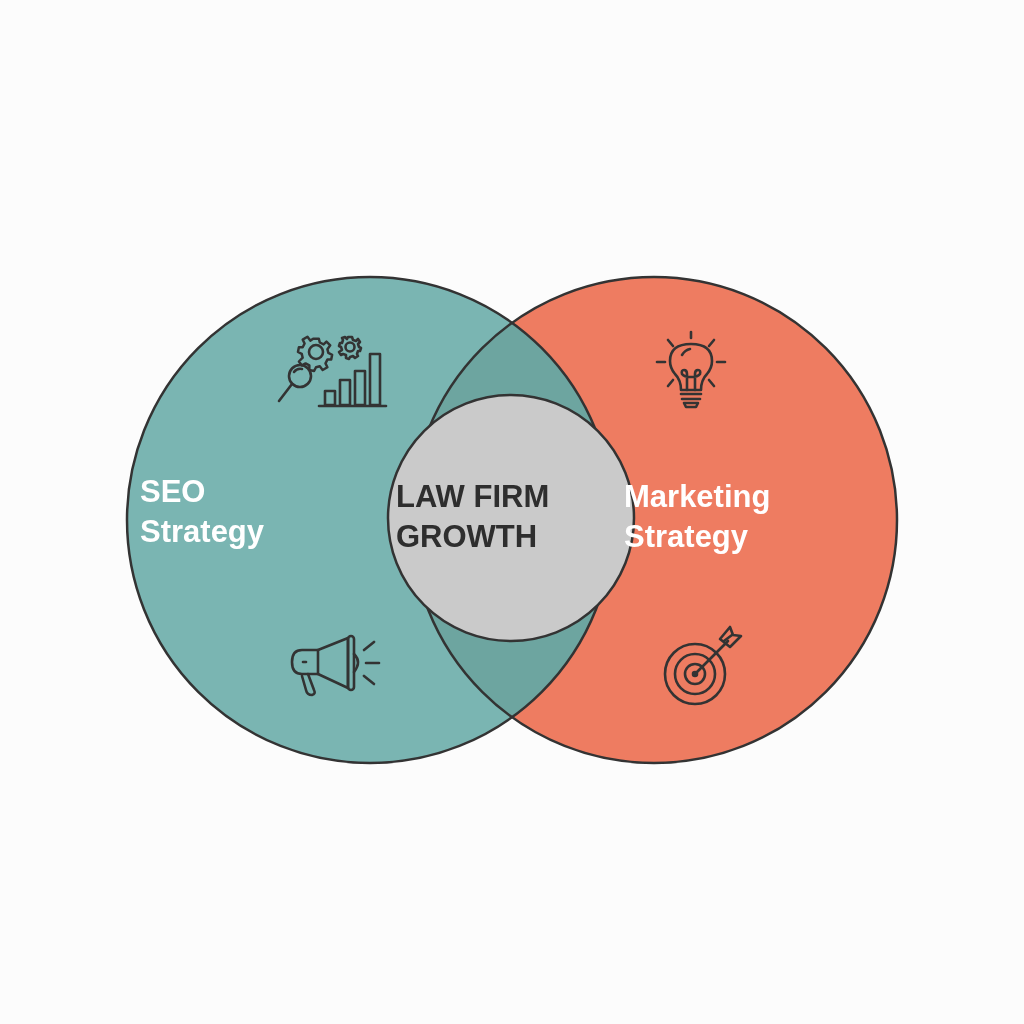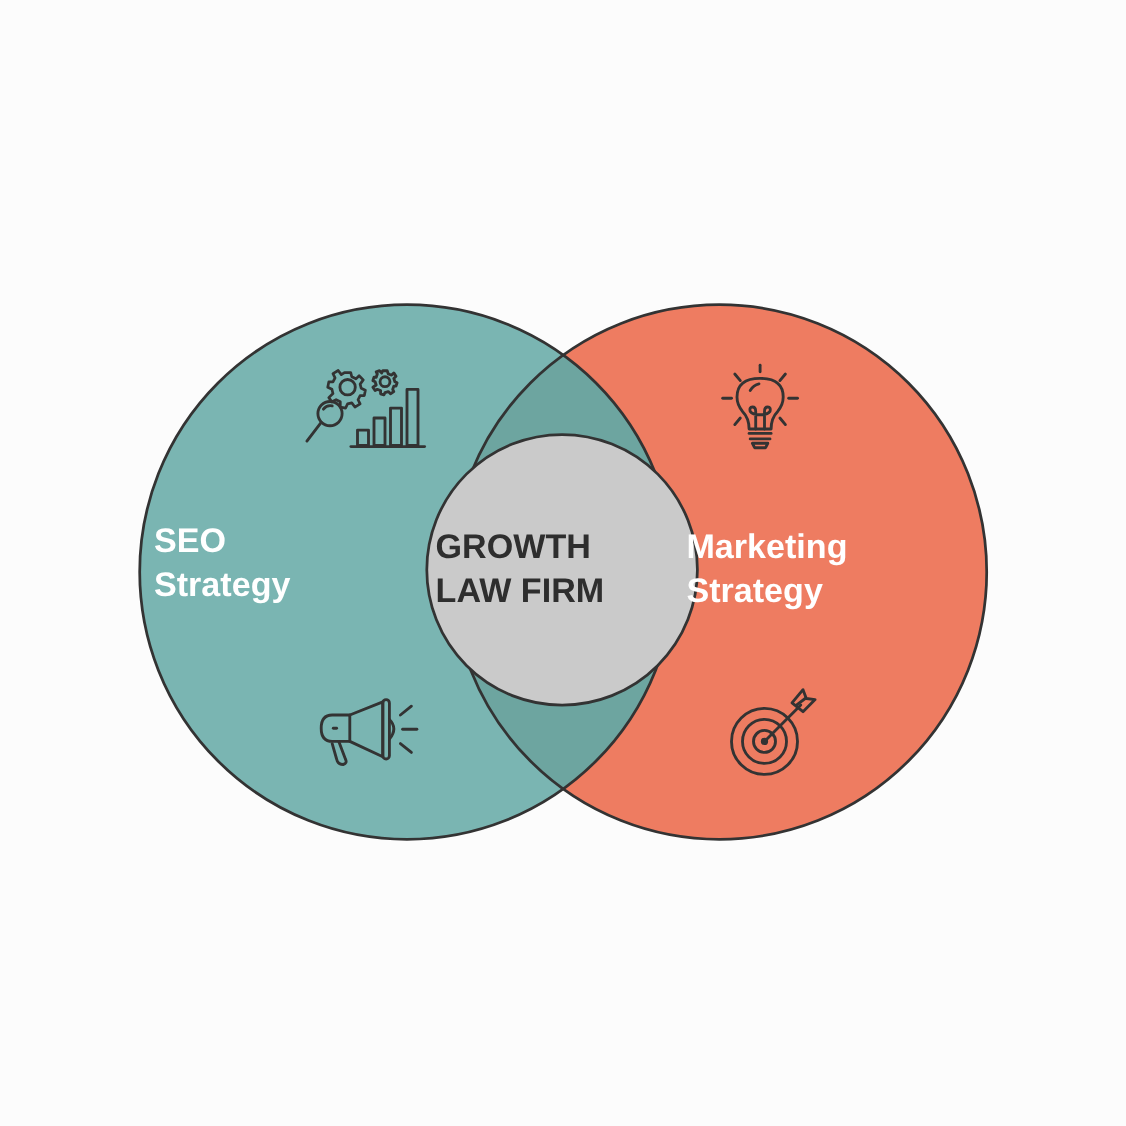--- a/index.html
+++ b/index.html
@@ -140,16 +140,16 @@
     <span>SEO</span>
     <span>Strategy</span>
   </div>
 
   <div class="label label-right">
     <span>Marketing</span>
     <span>Strategy</span>
   </div>
 
   <div class="label label-center">
+    <span>LAW FIRM</span>
     <span>GROWTH</span>
-    <span>LAW FIRM</span>
   </div>
 </div>
 
 </body></html>

